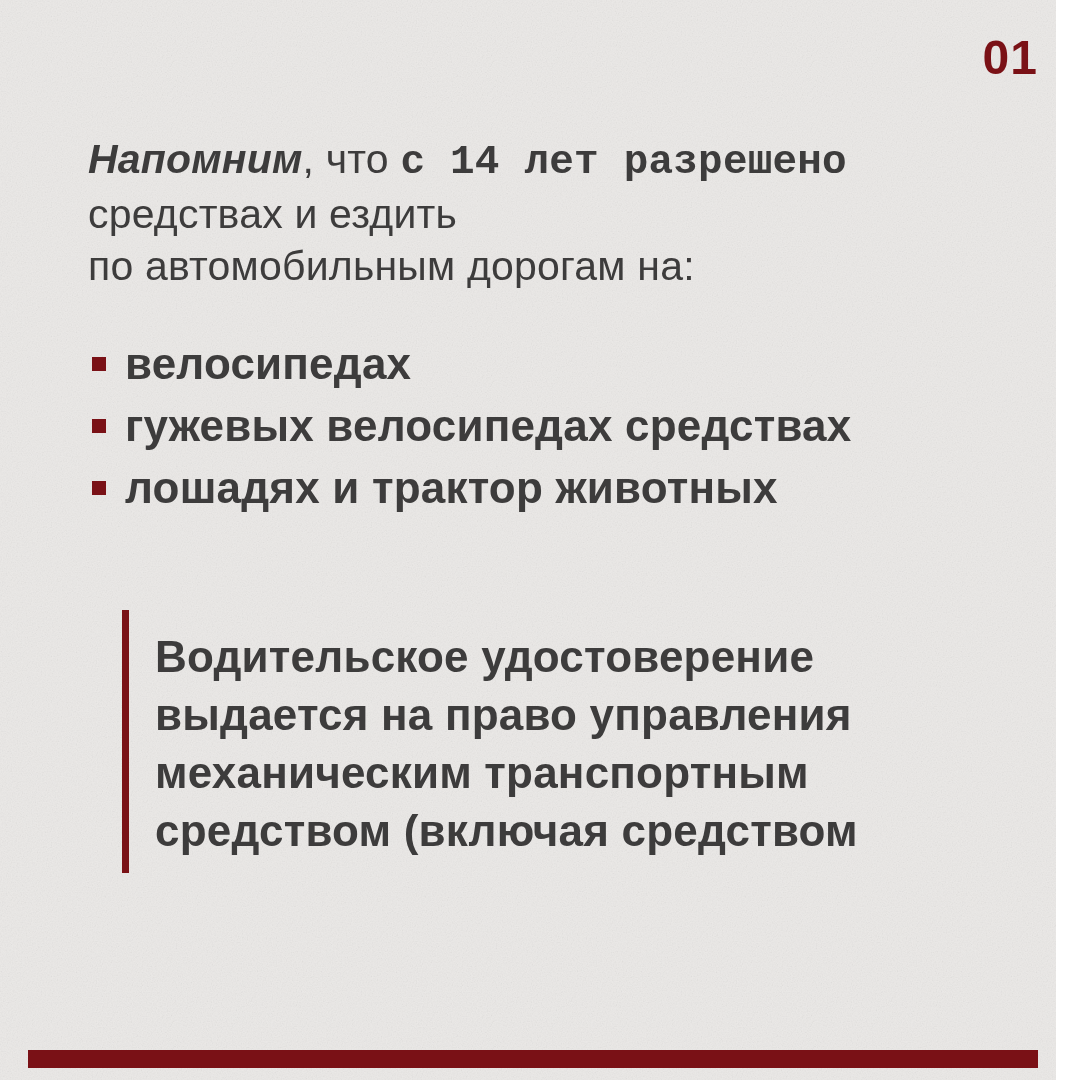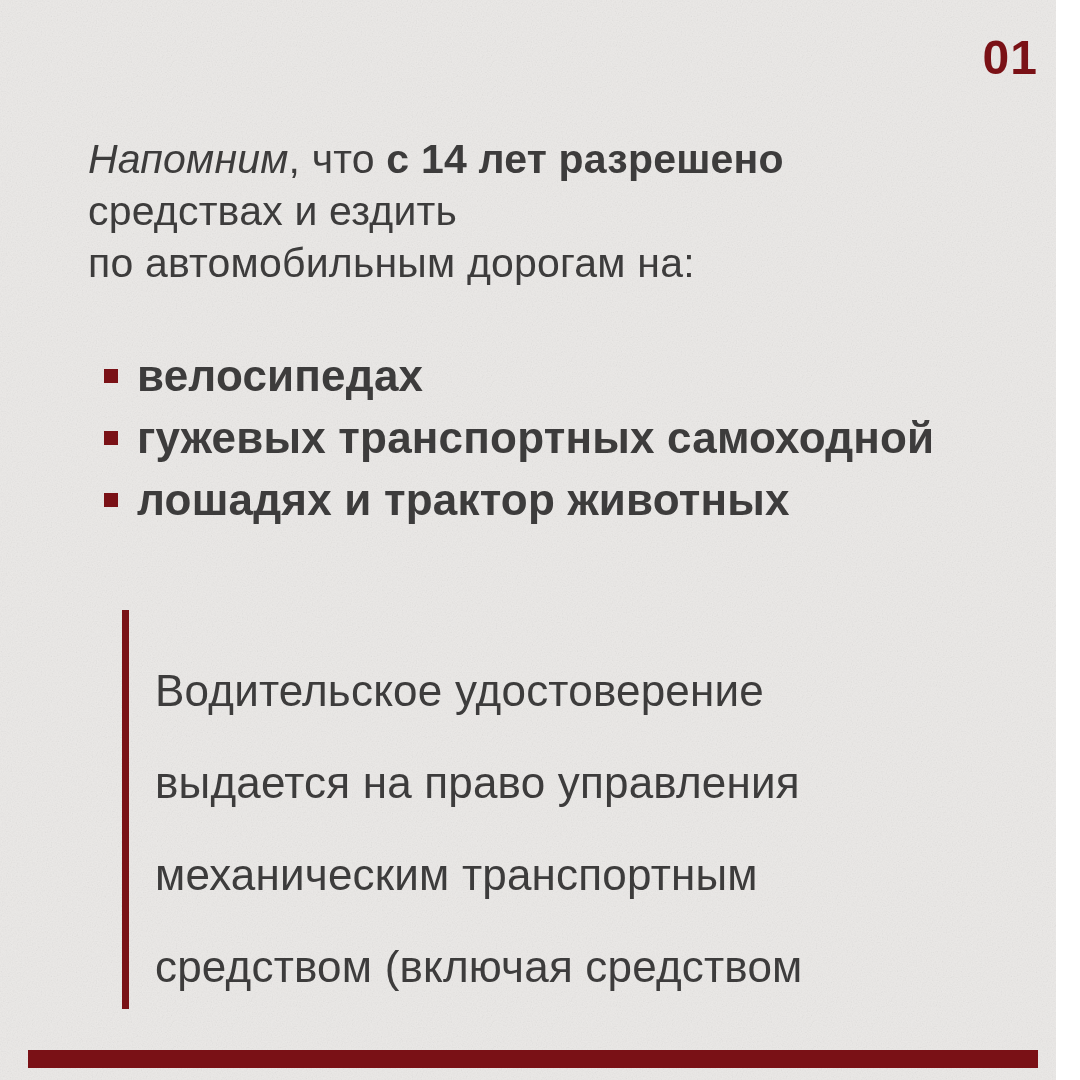--- a/index.html
+++ b/index.html
@@ -39,28 +39,28 @@
   .intro {
     position: absolute;
     left: 88px;
     top: 133px;
     font-size: 41px;
     line-height: 52px;
     letter-spacing: 0.2px;
     color: var(--text);
   }
   .intro-line { white-space: nowrap; }
-  .em { font-weight: normal; font-style: italic; }
-  .strong { font-weight: bold; }
+  .em { font-weight: bold; font-style: italic; }
+  .strong { font-weight: bold; font-family: Liberation Mono, monospace; }
 
   .bullets {
     position: absolute;
     left: 92px;
     top: 340px;
-    margin: 12px;
+    margin: 0;
     padding: 0;
     list-style: none;
   }
   .bullet-item {
     display: flex;
     align-items: center;
     height: 48px;
     margin-bottom: 14px;
   }
   .bullet-square {
@@ -80,26 +80,25 @@
 
   .quote {
     position: absolute;
     left: 122px;
     top: 610px;
     border-left: 7px solid var(--accent);
     padding: 18px 0 13px 26px;
   }
   .quote-line {
     font-size: 44px;
-    font-weight: normal;
+    font-weight: bold;
     line-height: 58px;
     letter-spacing: 0.2px;
     white-space: nowrap;
     color: var(--text);
-    margin-top: 34px;
   }
 
   .bottom-bar {
     position: absolute;
     left: 28px;
     right: 18px;
     bottom: 12px;
     height: 18px;
     background: var(--accent);
   }
@@ -128,21 +127,21 @@
     <div class="intro-line">по автомобильным дорогам на:</div>
   </div>
 
   <ul class="bullets">
     <li class="bullet-item">
       <span class="bullet-square"></span>
       <span class="bullet-label">велосипедах</span>
     </li>
     <li class="bullet-item">
       <span class="bullet-square"></span>
-      <span class="bullet-label">гужевых транспортных самоходной</span>
+      <span class="bullet-label">гужевых велосипедах средствах</span>
     </li>
     <li class="bullet-item">
       <span class="bullet-square"></span>
       <span class="bullet-label">лошадях и трактор животных</span>
     </li>
   </ul>
 
   <div class="quote">
     <div class="quote-line">Водительское удостоверение</div>
     <div class="quote-line">выдается на право управления</div>

